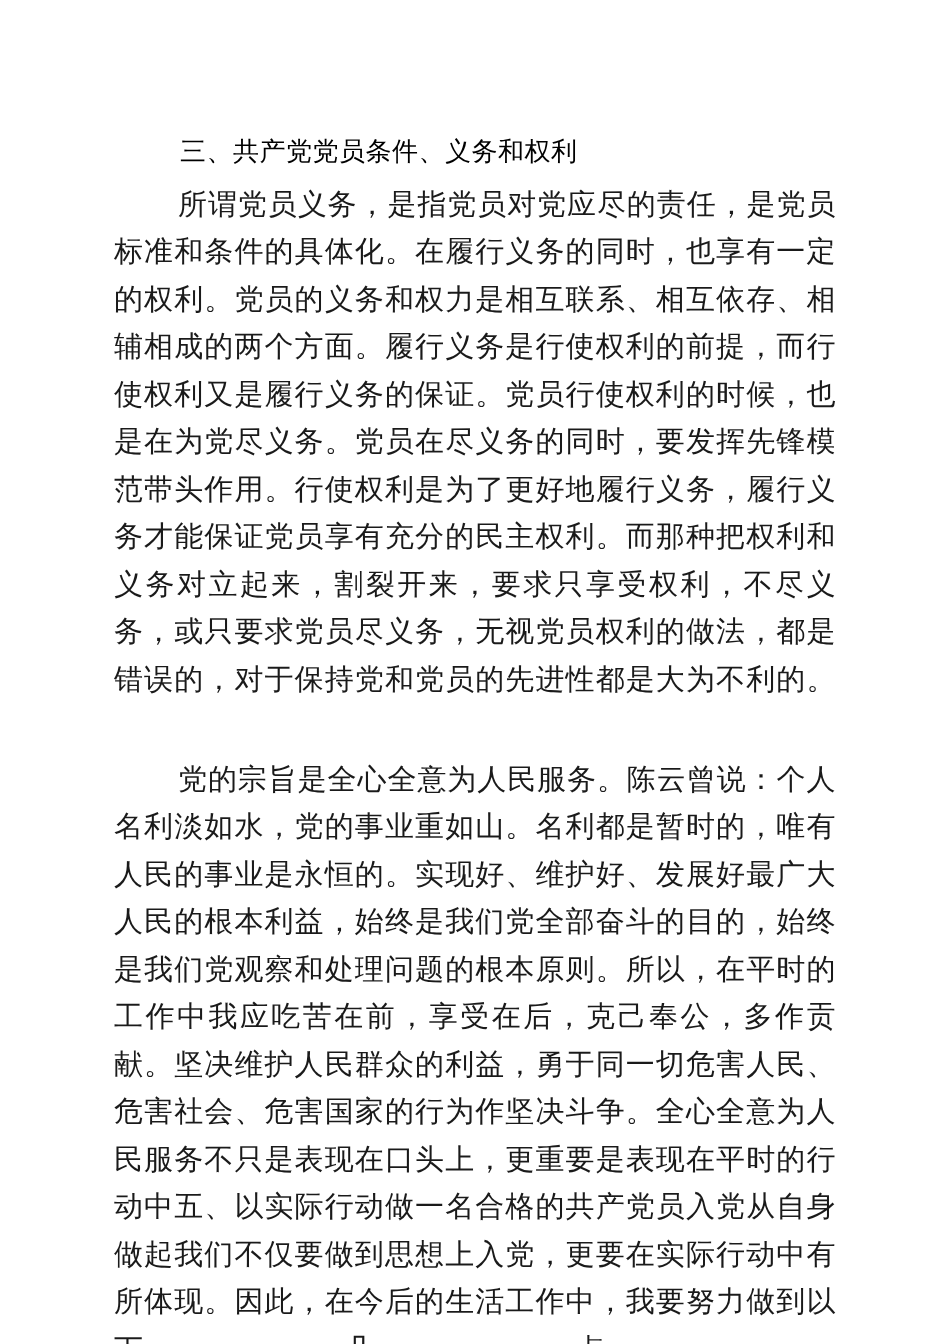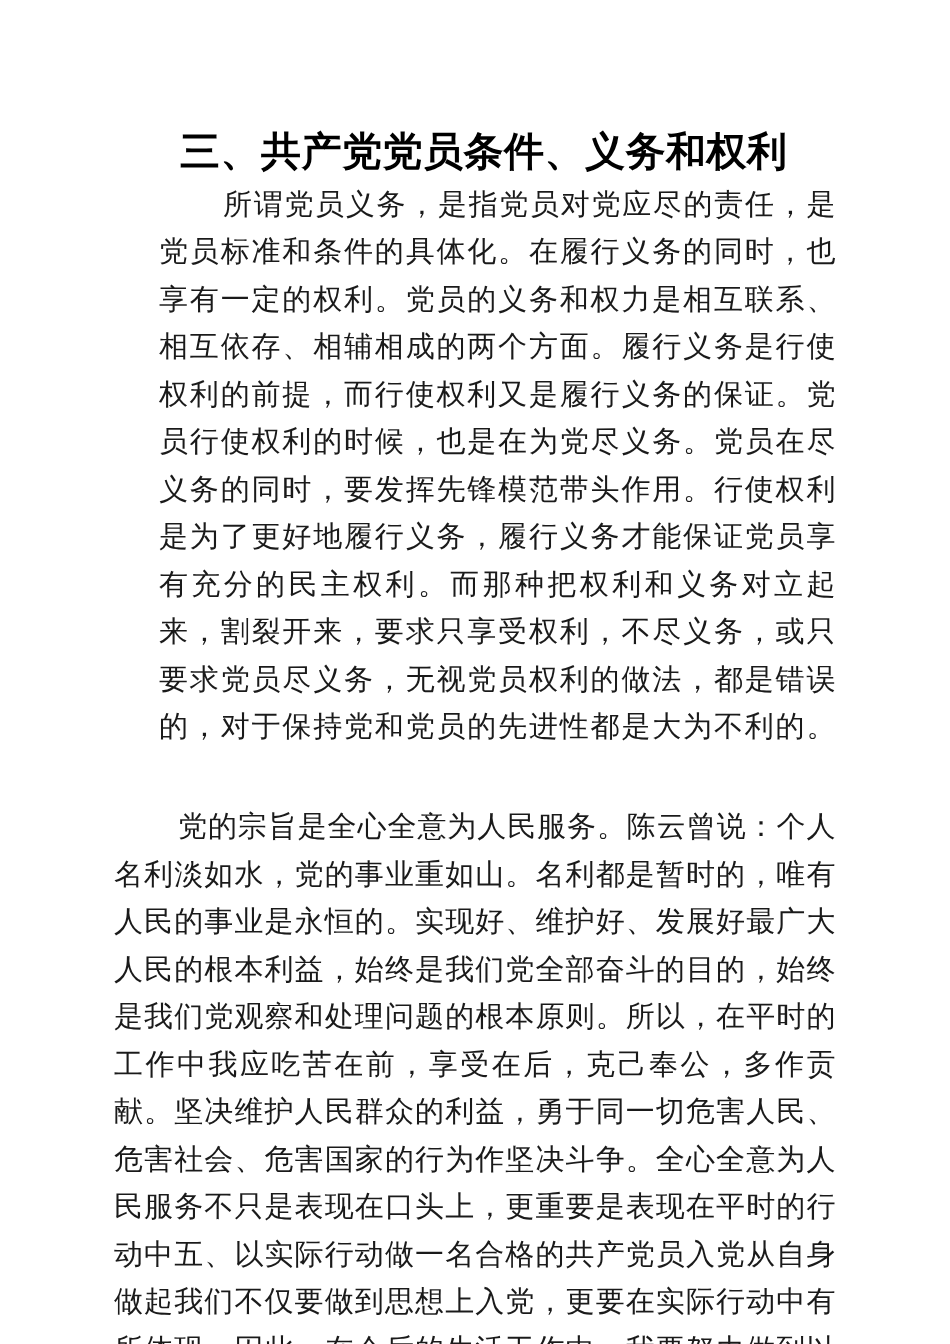--- a/index.html
+++ b/index.html
@@ -25,22 +25,22 @@
   .content {
     position: absolute;
     left: 114px;
     top: 0;
     width: 722px;
   }
 
   
   .heading {
     font-family: "DejaVu Sans", "Liberation Sans", sans-serif;
-    font-weight: 700;
-    font-size: 40px;
+    font-weight: 400;
+    font-size: 26px;
     line-height: 47.5px;
     color: #000000;
     letter-spacing: 0.5px;
     text-indent: 66px;
     white-space: nowrap;
   }
 
   
   .para {
     font-family: "DejaVu Serif", "Liberation Serif", serif;
@@ -51,21 +51,21 @@
     text-justify: inter-character;
     text-indent: 64px;
     letter-spacing: 0.6px;
     word-break: break-all;
     overflow-wrap: break-word;
     margin: 0;
   }
 
   
   .block-h3      { margin-top: 128px; }
-  .block-p1      { margin-top: 5px; margin-left: 45px; }
+  .block-p1      { margin-top: 5px; }
   .block-h4      { margin-top: 7px; }
   .block-p2      { margin-top: 5px; }
 
   
   .para::after {
     content: "";
     display: inline-block;
     width: 100%;
   }
 </style>

